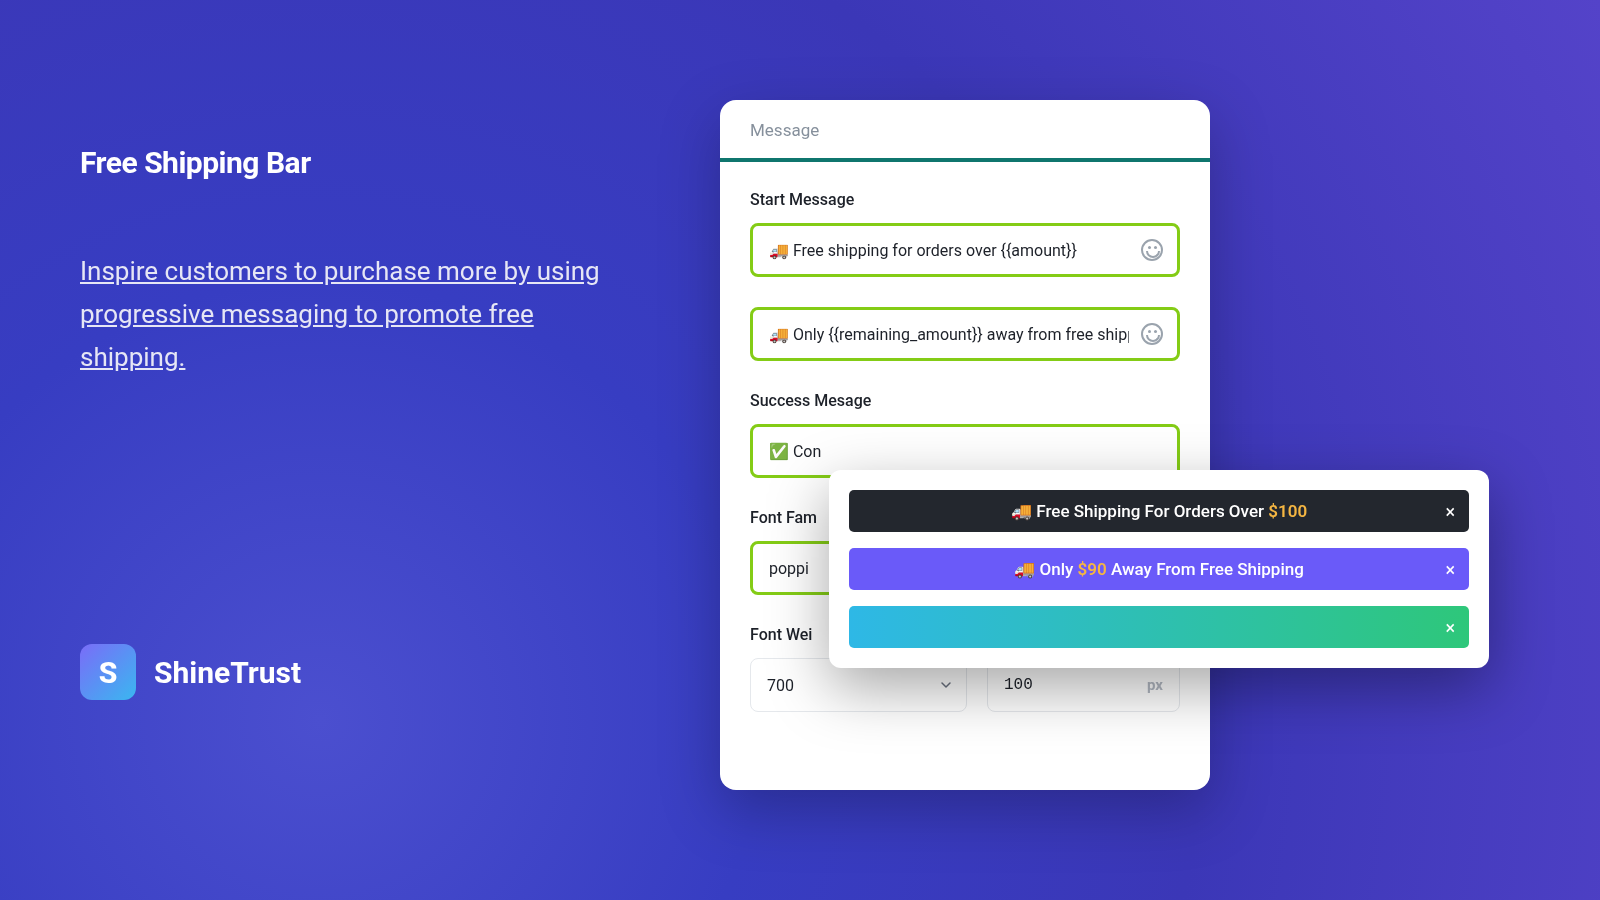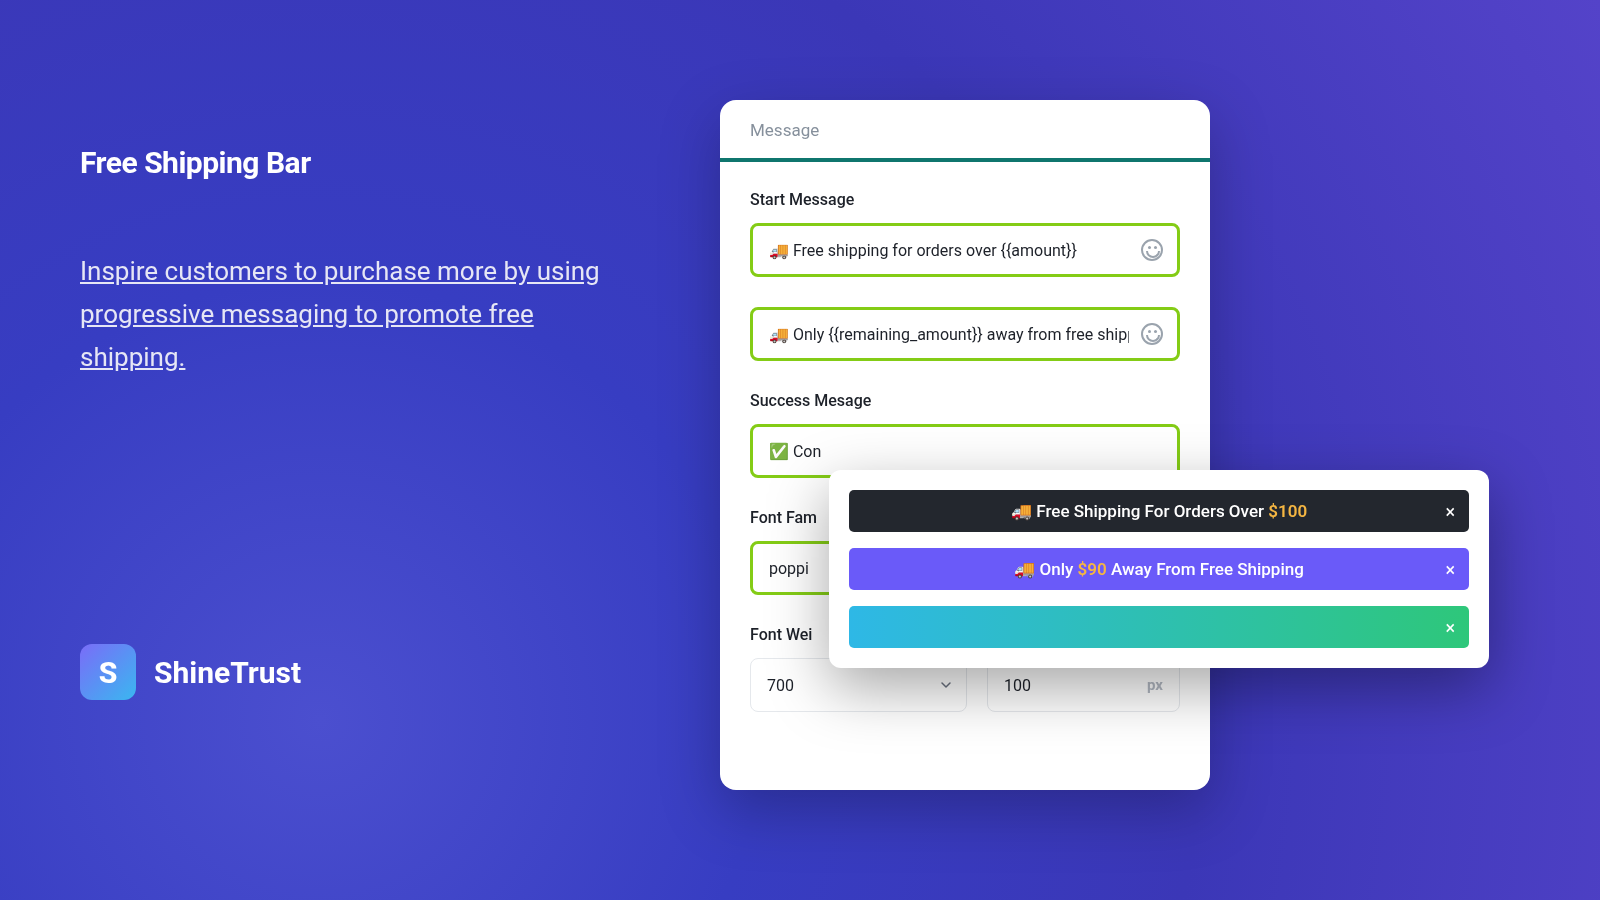--- a/index.html
+++ b/index.html
@@ -156,21 +156,21 @@
     border: 1px solid #e5e8ec;
     border-radius: 8px;
     height: 54px;
     display: flex;
     align-items: center;
     padding: 0 16px;
     background: #fff;
     flex:1;
     justify-content: space-between;
   }
-  .num-wrap .val { font-size:16px; color:#1d2129; }
+  .num-wrap .val { font-size:16px; color:#1d2129;font-family:Liberation Mono, monospace; }
   .num-wrap .unit { font-size:15px; color:#b2b8c2;font-weight:bold; }
 
   
   .preview {
     position:absolute;
     left: 810px;
     top: 470px;
     width: 660px;
     background:#fff;
     border-radius:12px;

